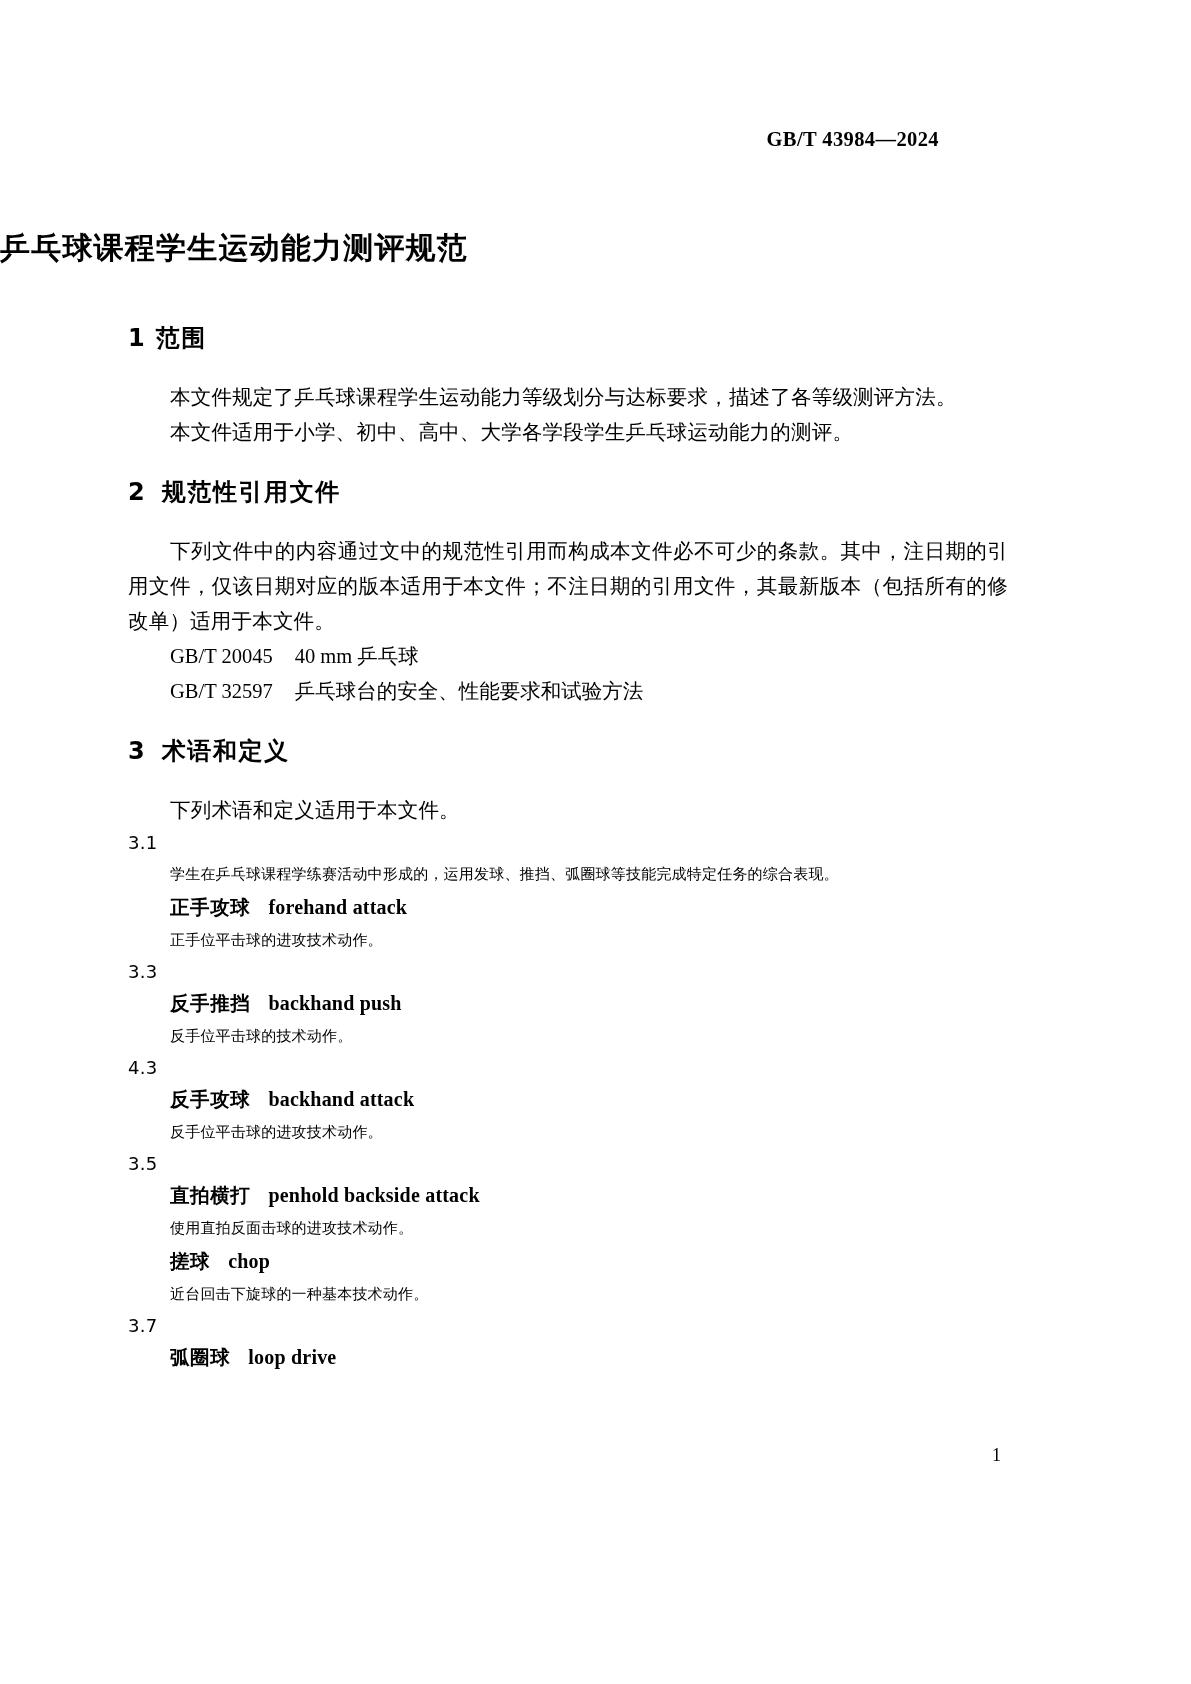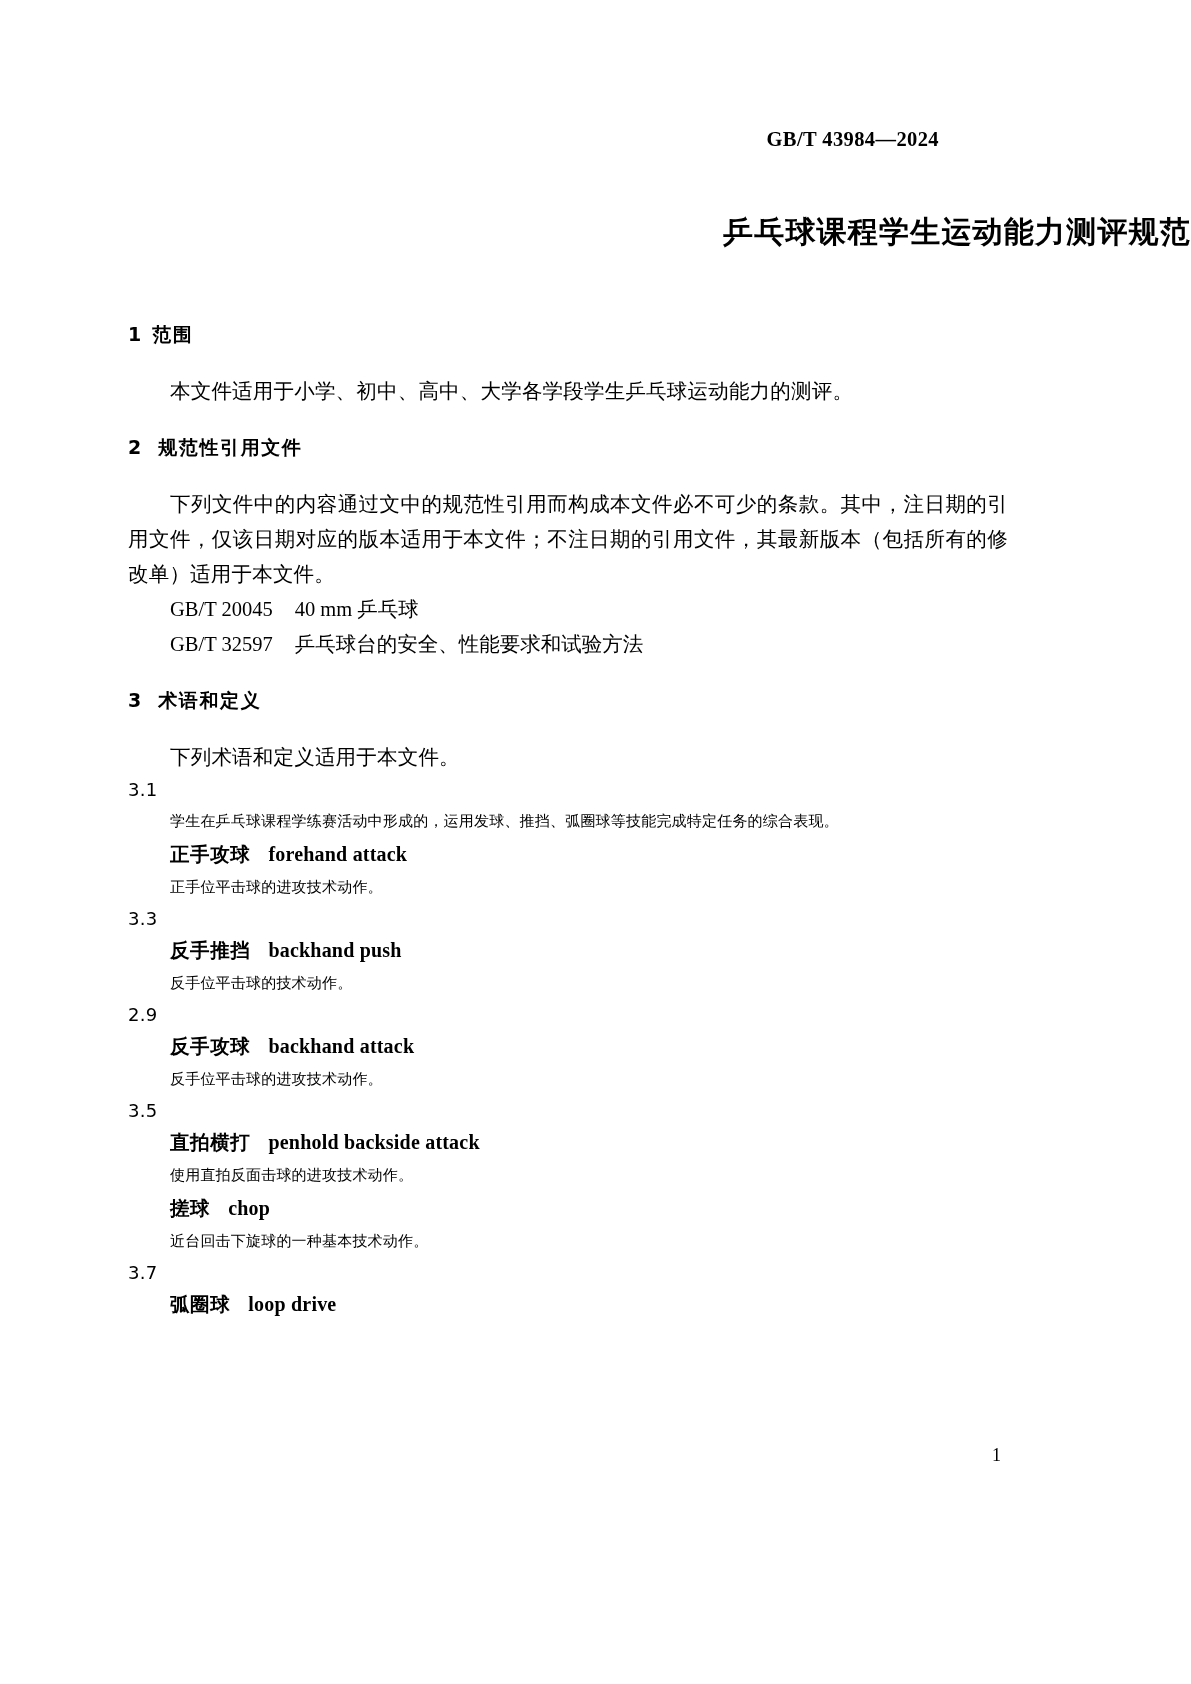--- a/index.html
+++ b/index.html
@@ -37,41 +37,41 @@
     text-align: right;
     font-family: "Liberation Serif", "DejaVu Serif", serif;
     font-size: 20.5px;
     letter-spacing: 0.4px;
     font-weight: 600;
   }
 
   
   .doc-title {
     position: absolute;
-    top: 212px;
-    left: 0;
-    width: 1191px;
-    text-align: right;
+    top: 228px;
+    left: 0;
+    width: 1191px;
+    text-align: left;
     font-family: "DejaVu Sans", "Liberation Sans", sans-serif;
     font-size: 30px;
     font-weight: 700;
     letter-spacing: 1.2px;
   }
 
   
   .content {
     position: absolute;
     top: 322px;
     left: 128px;
     width: 880px;
   }
 
   .clause-head {
     font-family: "DejaVu Sans", "Liberation Sans", sans-serif;
-    font-size: 19px;
+    font-size: 24px;
     font-weight: 700;
     letter-spacing: 1.6px;
     margin: 0;
     padding: 0;
   }
   .clause-head .num {
     font-weight: 700;
     letter-spacing: 0;
   }
   .clause-head .gap-1 { display: inline-block; width: 11px; }
@@ -153,20 +153,21 @@
   </div>
 
   <div class="doc-title">乒乓球课程学生运动能力测评规范</div>
 
   <div class="content">
 
     <div class="clause-head">
       <span class="num">1</span><span class="gap-1"></span><span>范围</span>
     </div>
     <div class="block-gap-lg"></div>
+    <p class="para indent">本文件规定了乒乓球课程学生运动能力等级划分与达标要求，描述了各等级测评方法。</p>
     <p class="para indent">本文件适用于小学、初中、高中、大学各学段学生乒乓球运动能力的测评。</p>
 
     <div class="block-gap-lg"></div>
 
     <div class="clause-head">
       <span class="num">2</span><span class="gap-2"></span><span>规范性引用文件</span>
     </div>
     <div class="block-gap-lg"></div>
     <p class="para indent">下列文件中的内容通过文中的规范性引用而构成本文件必不可少的条款。其中，注日期的引用文件，仅该日期对应的版本适用于本文件；不注日期的引用文件，其最新版本（包括所有的修改单）适用于本文件。</p>
     <p class="ref-line">
@@ -191,21 +192,21 @@
       <span>正手攻球</span><span class="tgap"></span><span class="en">forehand attack</span>
     </p>
     <p class="term-def">正手位平击球的进攻技术动作。</p>
 
     <p class="term-num">3.3</p>
     <p class="term-name">
       <span>反手推挡</span><span class="tgap"></span><span class="en">backhand push</span>
     </p>
     <p class="term-def">反手位平击球的技术动作。</p>
 
-    <p class="term-num">2.9</p>
+    <p class="term-num">4.3</p>
     <p class="term-name">
       <span>反手攻球</span><span class="tgap"></span><span class="en">backhand attack</span>
     </p>
     <p class="term-def">反手位平击球的进攻技术动作。</p>
 
     <p class="term-num">3.5</p>
     <p class="term-name">
       <span>直拍横打</span><span class="tgap"></span><span class="en">penhold backside attack</span>
     </p>
     <p class="term-def">使用直拍反面击球的进攻技术动作。</p>

